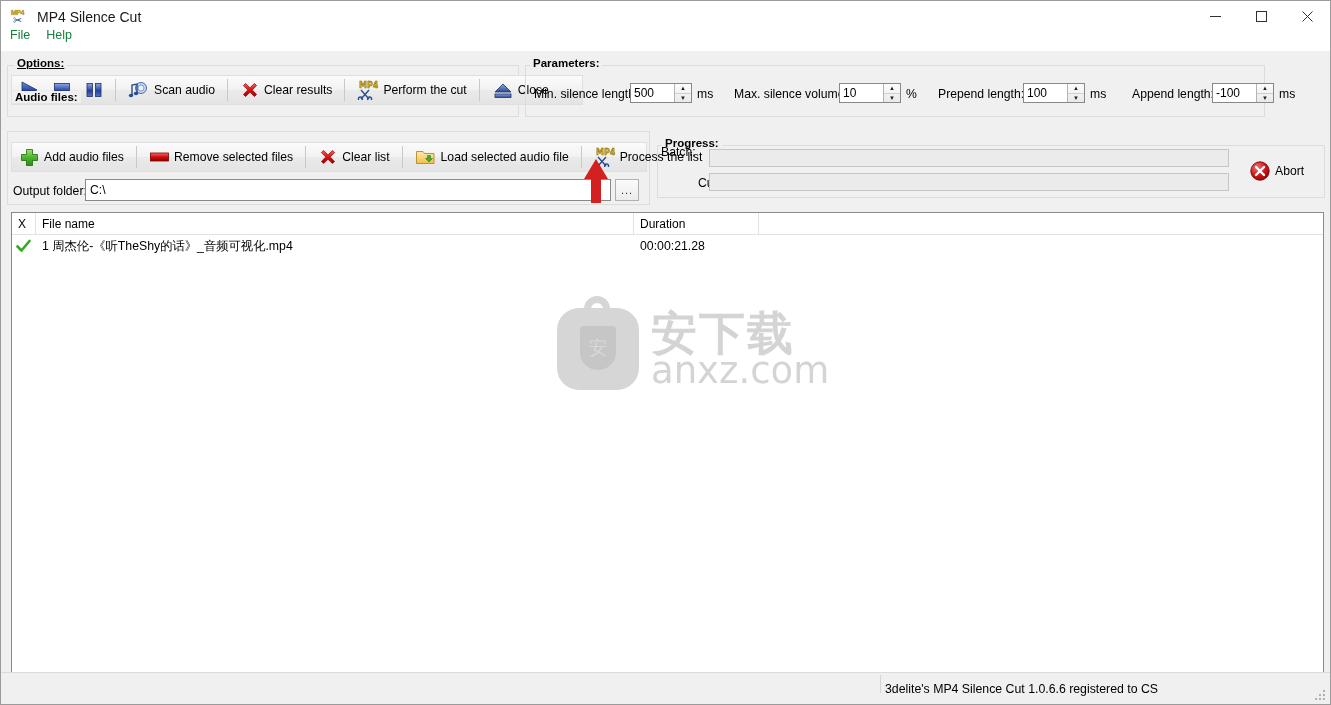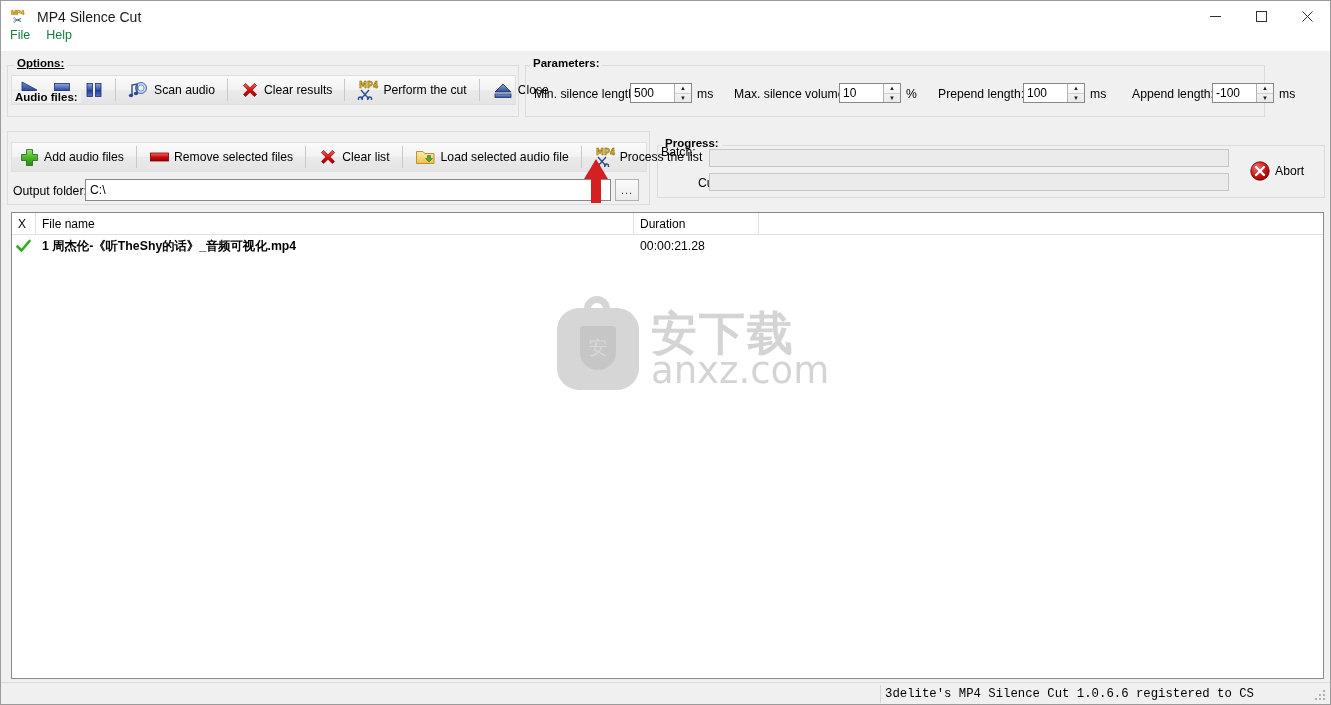--- a/index.html
+++ b/index.html
@@ -343,27 +343,26 @@
     position: absolute;
     pointer-events: none;
   }
 
   
   .statusbar {
     position: absolute;
     left: 0;
     bottom: 0;
     width: 100%;
-    height: 22px;
+    height: 32px;
     background: #f0f0f0;
     border-top: 1px solid #dadada;
     box-sizing: border-box;
     display: flex;
     align-items: center;
-    font-family: Liberation Mono, monospace;
   }
   .status-sep {
     position: absolute;
     left: 879px;
     top: 2px;
     width: 1px;
     height: 18px;
     background: #d5d5d5;
   }
   .status-text {
@@ -414,21 +413,21 @@
 
   <div class="menubar">
     <div class="menu-item">File</div>
     <div class="menu-item">Help</div>
   </div>
 
   <div class="groupbox" style="left:6px; top:64px; width:512px; height:52px;">
     <div class="group-caption" style="left:6px; top:-9px;text-decoration:underline;">Options:</div>
   </div>
 
-  <div class="toolbar" style="left:10px; top:74px; width:505px;">
+  <div class="toolbar" style="left:10px; top:74px; width:572px;">
 
     <div class="tb-btn" style="padding:0 5px;">
       <svg class="ico" width="22" height="20" viewBox="0 0 22 20">
         <defs>
             <linearGradient id="gpl" x1="0" y1="0" x2="0" y2="1">
           <stop offset="0" stop-color="#6e8fd6"></stop>
               <stop offset="0.5" stop-color="#2b4aa0"></stop>
           <stop offset="0.52" stop-color="#1f3a8c"></stop>
               <stop offset="1" stop-color="#4a6cc0"></stop>
         </linearGradient>
@@ -690,21 +689,21 @@
       <div class="lv-th" style="width:125px;">Duration</div>
       <div class="lv-th" style="width:560px; border-right:none;"></div>
     </div>
 
     <div class="lv-row">
       <div class="lv-td check" style="width:24px;">
         <svg width="15" height="15" viewBox="0 0 15 15">
           <path d="M1.5,7.5 L5.5,11.5 L13.5,2" fill="none" stroke="#2faa22" stroke-width="2.6" stroke-linecap="round" stroke-linejoin="round"></path>
         </svg>
       </div>
-      <div class="lv-td" style="width:598px; padding-left:6px;font-weight:bold;">1 周杰伦-《听TheShy的话》_音频可视化.mp4</div>
+      <div class="lv-td" style="width:598px; padding-left:6px;">1 周杰伦-《听TheShy的话》_音频可视化.mp4</div>
       <div class="lv-td" style="width:125px;">00:00:21.28</div>
       <div class="lv-td" style="width:560px;"></div>
     </div>
 
     <div class="watermark" style="left:545px; top:95px;">
       <div class="wm-bag">
         <div class="wm-shield">安</div>
       </div>
       <div class="wm-right">
         <div class="wm-cn">安下载</div>

